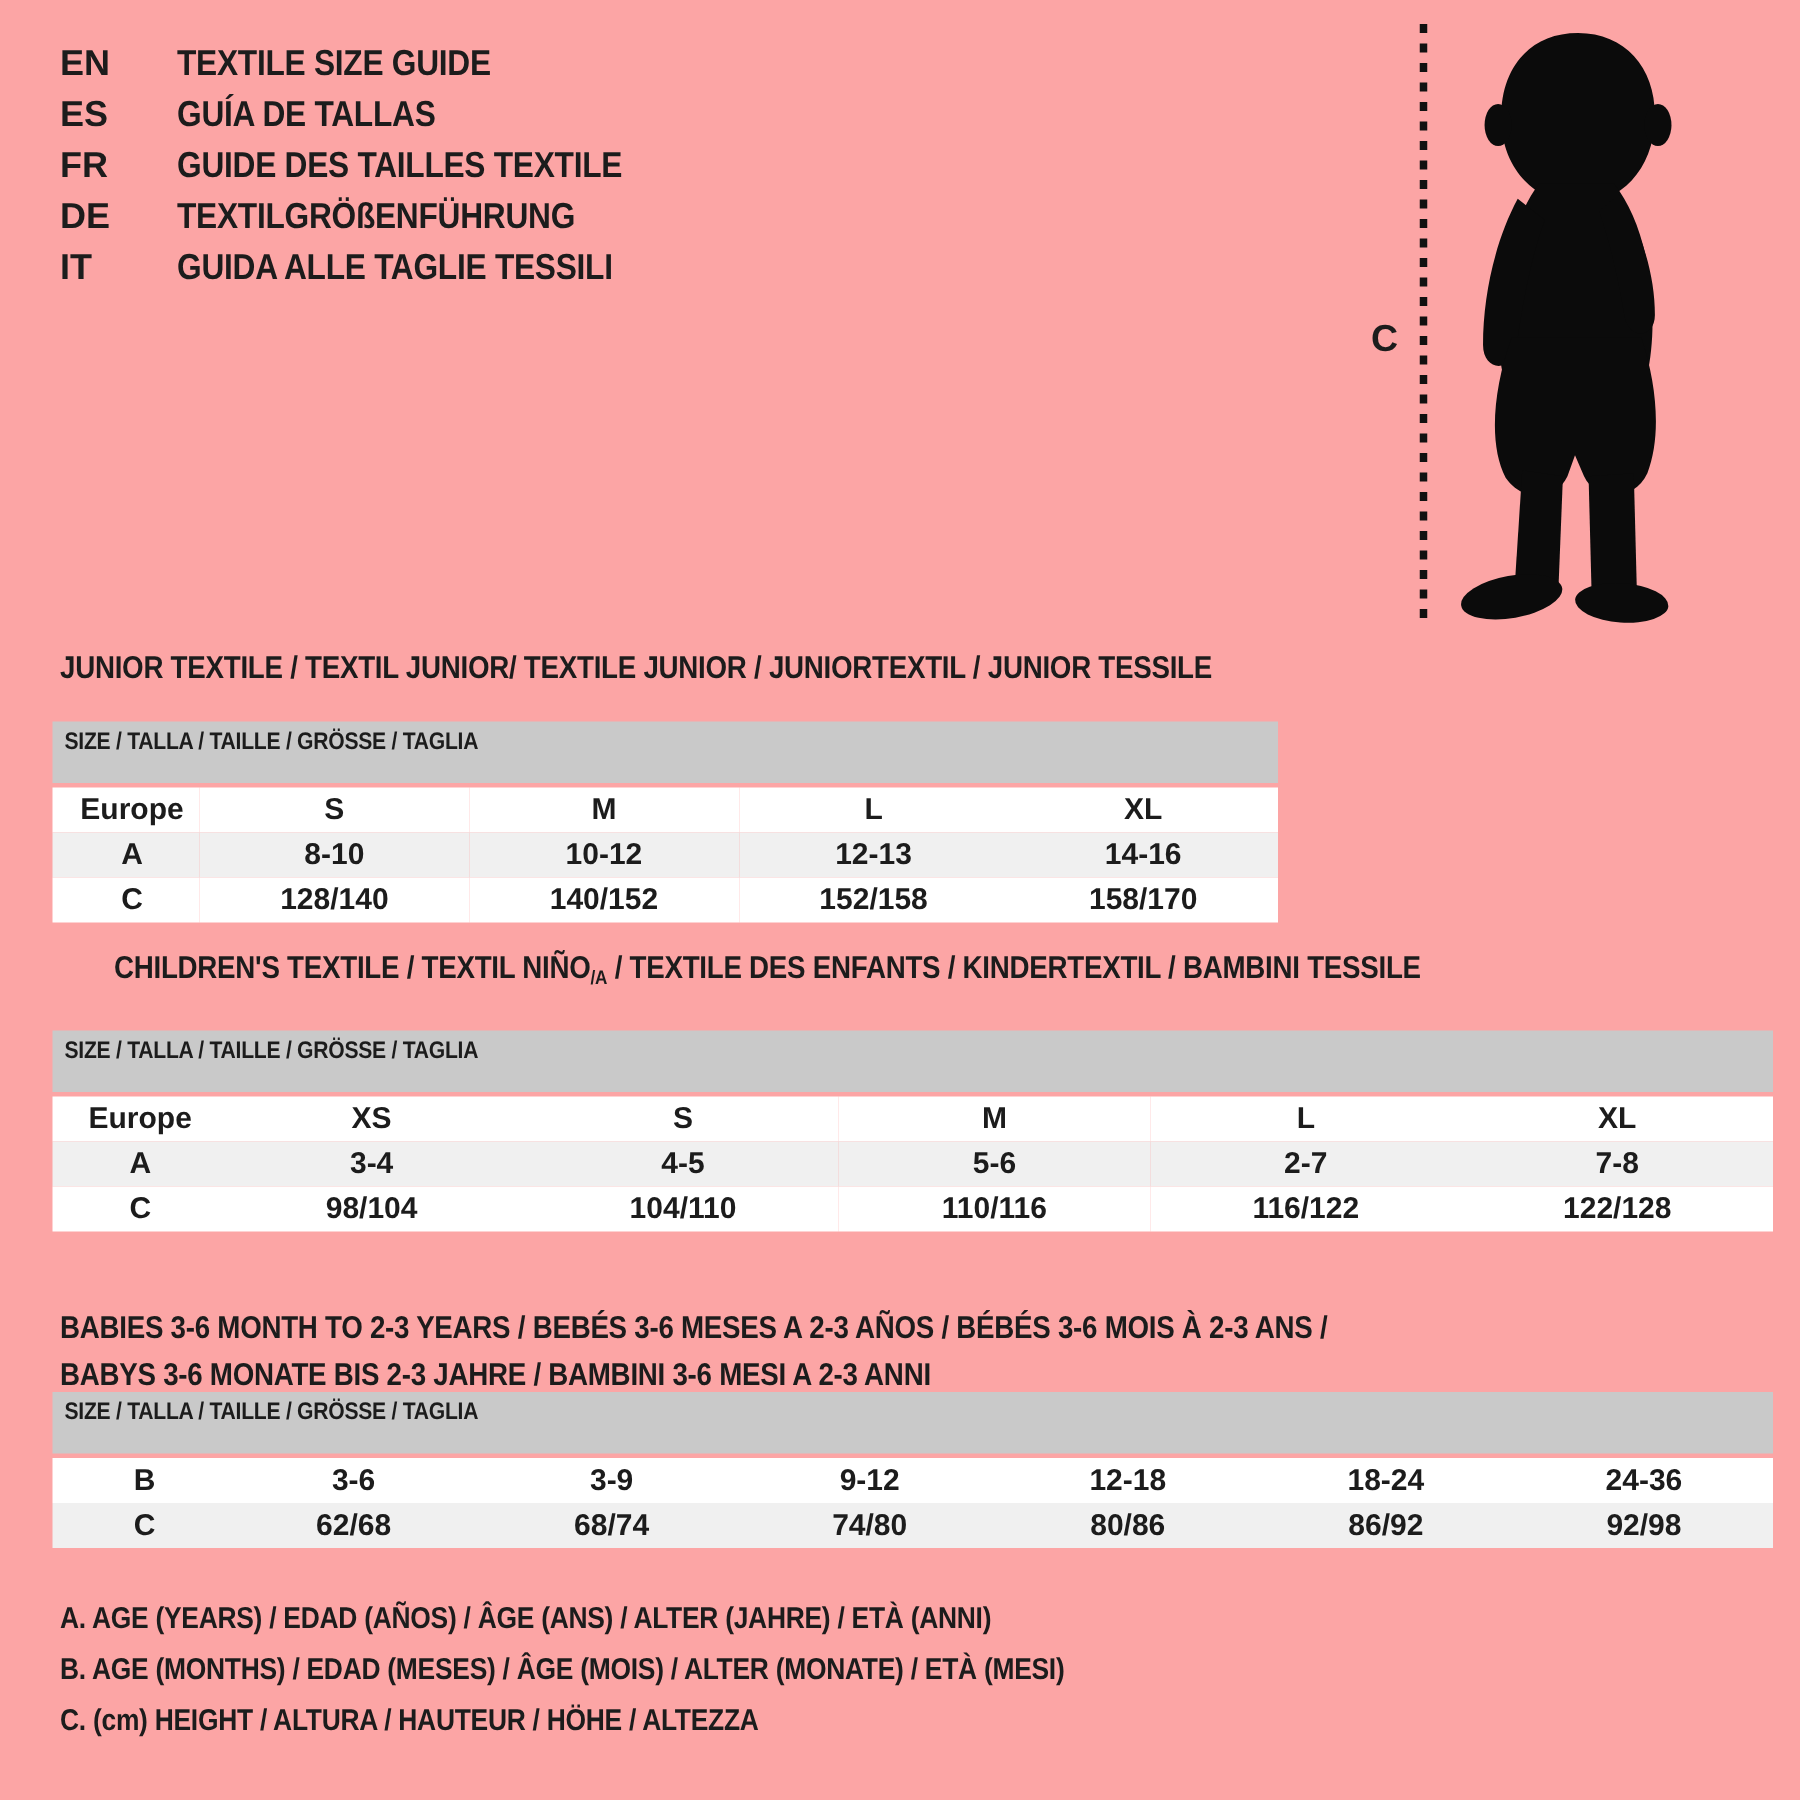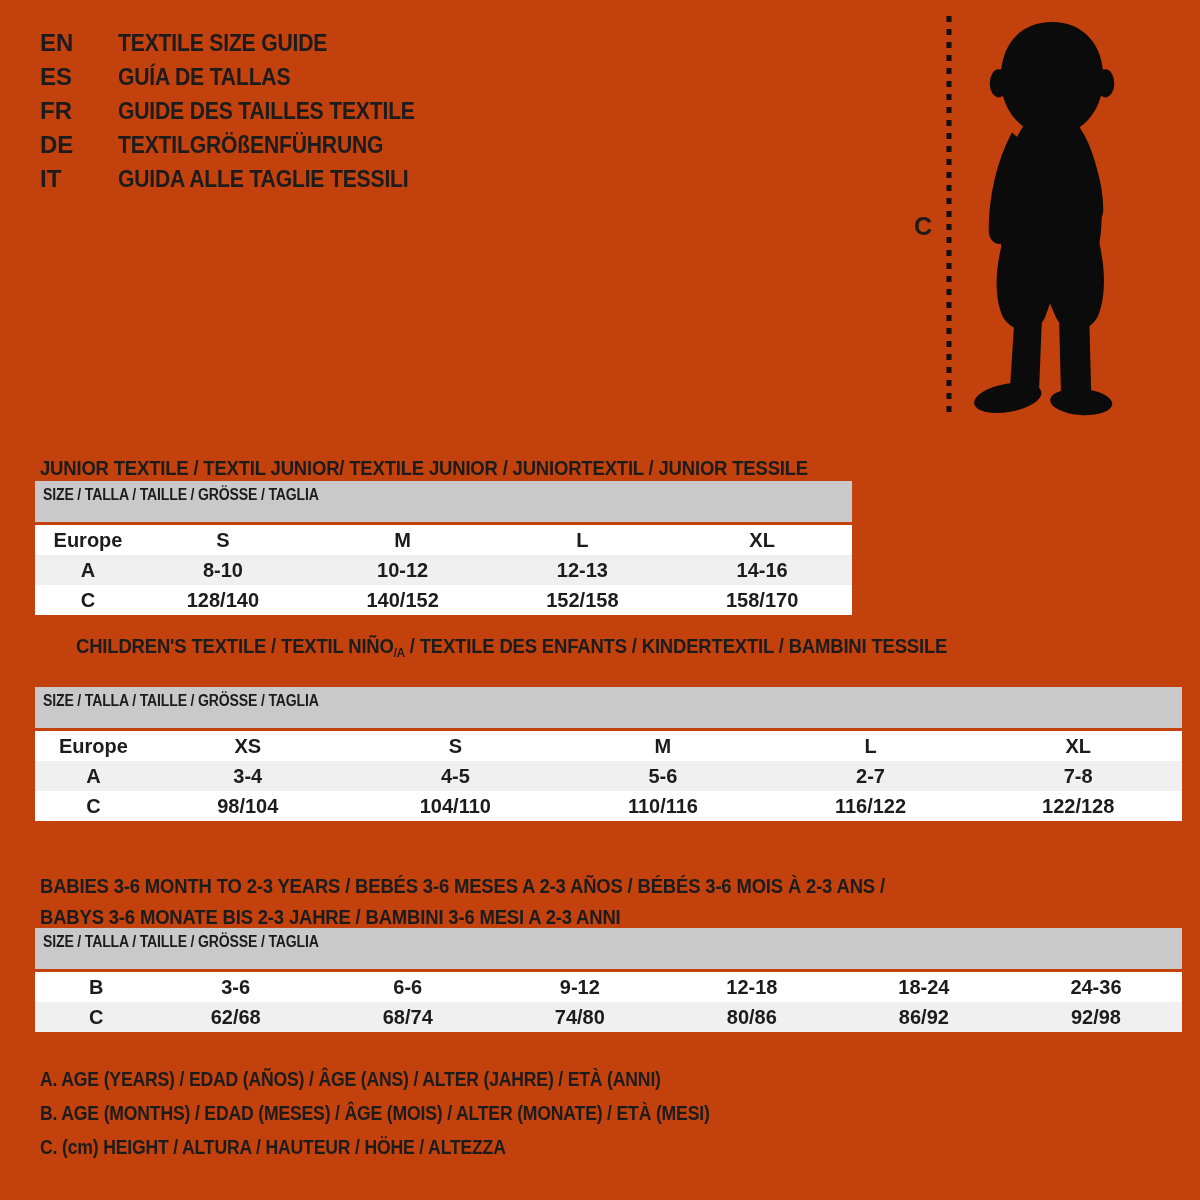--- a/index.html
+++ b/index.html
@@ -1,18 +1,18 @@
 <!DOCTYPE html>
 <html><head>
 <meta charset="utf-8">
 <style>
   * { margin:0; padding:0; box-sizing:border-box; }
   html,body { background:#ffffff; }
   .canvas {
-    position:relative; width:1200px; height:1200px; background:#c2410c;
+    position:relative; width:1200px; height:1200px; background:#fca5a5;
     font-family:"Liberation Sans", sans-serif; color:#1c1c1c; overflow:hidden;
   }
   .cond { display:inline-block; transform:scaleX(0.88); transform-origin:0 50%; white-space:nowrap; letter-spacing:-0.2px; }
 
   
   .lang-list { position:absolute; left:40px; top:26px; }
   .lang-row { display:flex; align-items:center; height:34px; font-size:24px; font-weight:bold; }
   .lang-code { width:78px; flex:0 0 78px; }
   .lang-title { white-space:nowrap; }
 
@@ -81,21 +81,21 @@
       <path d="M48 116 C33 144 25 180 25 213 C25 230 43 232 47 215 C51 186 57 154 66 130 Z"></path>
       <path d="M115 113 C130 137 139 166 139 193 C139 208 123 210 119 195 C115 170 109 144 102 124 Z"></path>
       <path d="M44 208 C31 244 29 280 40 301 C51 317 73 317 81 300 L86 286 L92 300 C100 317 125 317 134 298 C143 275 141 241 130 208 Z"></path>
       <path d="M51 296 L46 373 L75 375 L78 300 Z"></path>
       <path d="M95 300 L97 377 L127 375 L125 298 Z"></path>
       <ellipse cx="44" cy="380" rx="34" ry="14" transform="rotate(-10 44 380)"></ellipse>
       <ellipse cx="117" cy="384" rx="31" ry="13" transform="rotate(4 117 384)"></ellipse>
     </g>
   </svg>
 
-  <div class="sec-title" style="top:456px;">
+  <div class="sec-title" style="top:434px;">
     <span class="cond">JUNIOR TEXTILE / TEXTIL JUNIOR/ TEXTILE JUNIOR / JUNIORTEXTIL / JUNIOR TESSILE</span>
   </div>
   <div class="table-block" style="top:481px; width:817px;">
     <div class="bar">
       <span class="cond">SIZE / TALLA / TAILLE / GRÖSSE / TAGLIA</span>
     </div>
     <table>
       <colgroup>
           <col style="width:12%">
           <col style="width:22%">
@@ -189,21 +189,21 @@
           <col style="width:15%">
           <col style="width:15%">
           <col style="width:15%">
           <col style="width:15%">
           <col style="width:15%">
         </colgroup>
       <tbody>
           <tr class="row-white">
         <td class="lbl">B</td>
         <td>3-6</td>
-        <td>6-6</td>
+        <td>3-9</td>
         <td>9-12</td>
         <td>12-18</td>
         <td>18-24</td>
         <td>24-36</td>
       </tr>
       <tr class="row-alt">
         <td class="lbl">C</td>
         <td>62/68</td>
         <td>68/74</td>
         <td>74/80</td>

